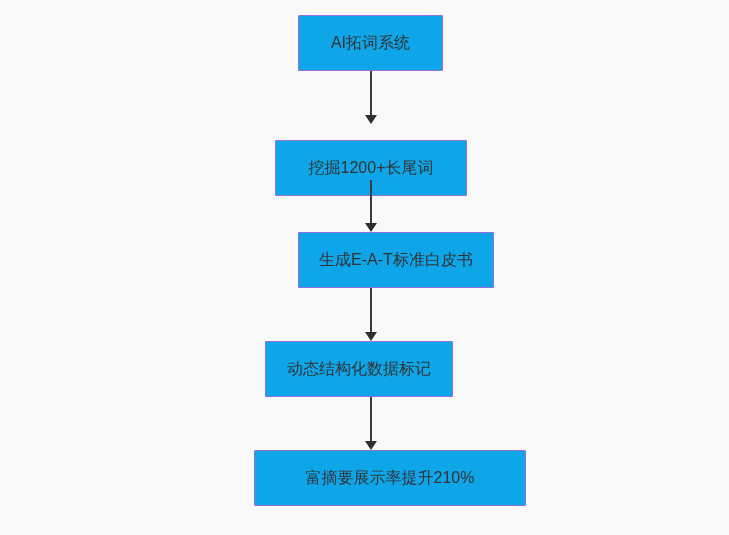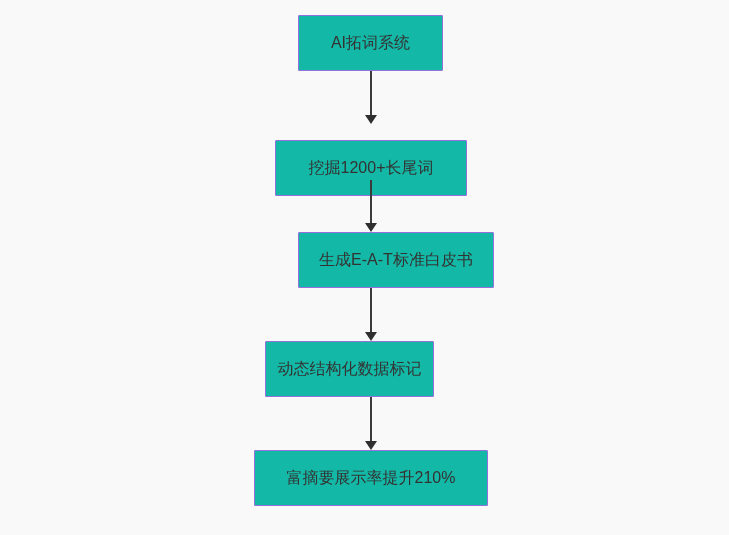--- a/index.html
+++ b/index.html
@@ -13,36 +13,36 @@
     position: relative;
     width: 729px;
     height: 535px;
     background: #f9f9f9;
     overflow: hidden;
   }
   .flow-node {
     position: absolute;
     box-sizing: border-box;
     height: 56px;
-    background: #14b8a6;
+    background: #0ea5e9;
     border: 1.5px solid #9370DB;
     border-radius: 1px;
     color: #333333;
     font-size: 16px;
     display: flex;
     align-items: center;
     justify-content: center;
     text-align: center;
     white-space: nowrap;
   }
   .n1 { left: 298px; top: 15px;  width: 145px; }
   .n2 { left: 275px; top: 140px; width: 192px; }
   .n3 { left: 274px; top: 232px; width: 196px; margin-left: 24px; }
-  .n4 { left: 265px; top: 341px; width: 169px; }
-  .n5 { left: 254px; top: 450px; width: 234px; }
+  .n4 { left: 265px; top: 341px; width: 188px; }
+  .n5 { left: 254px; top: 450px; width: 272px; }
 
   .flow-arrow {
     position: absolute;
     left: 365px;
     width: 12px;
   }
   .a1 { top: 71px;  height: 53px; }
   .a2 { top: 180px; height: 52px; }
   .a3 { top: 288px; height: 53px; }
   .a4 { top: 397px; height: 53px; }

